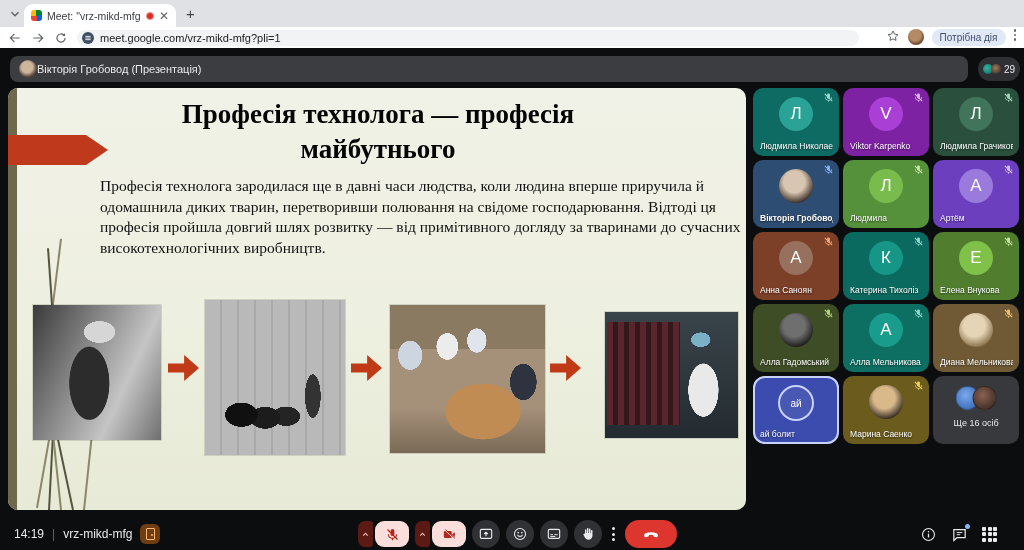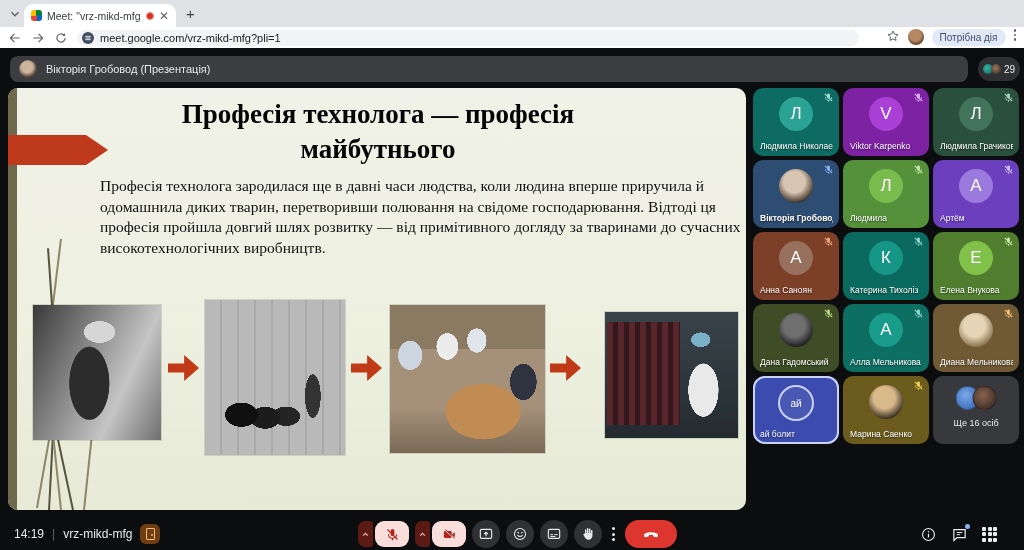--- a/index.html
+++ b/index.html
@@ -22,21 +22,21 @@
   .site-icon { width:12px; height:12px; border-radius:50%; background:#3f4e63; display:flex; align-items:center; justify-content:center; flex:none; }
   .url-text { font-size:11px; color:#202124; white-space:nowrap; overflow:hidden; }
   .tb-right { margin-left:auto; display:flex; gap:8px; }
   .star { width:14px; height:14px; color:#5f6368; }
   .profile-avatar { width:16px; height:16px; border-radius:50%; background:radial-gradient(circle at 45% 38%, #b58a62 0 42%, #6e4a30 70%, #3c2a1c); }
   .chip { height:17px; background:#e1e9f7; border-radius:9px; display:flex; align-items:center; padding:0 8px; font-size:10px; color:#41506b; white-space:nowrap; }
   .kebab { display:flex; flex-direction:column; gap:2px; }
   .kebab i { width:2.5px; height:2.5px; border-radius:50%; background:#5f6368; }
 
   
-  .presenter-bar { position:absolute; top:56px; left:10px; width:958px; height:26px; background:#3c3d40; border-radius:8px; display:flex; align-items:center; padding:0 9px; gap:9px; }
+  .presenter-bar { position:absolute; top:56px; left:10px; width:958px; height:26px; background:#3c3d40; border-radius:8px; display:flex; align-items:center; padding:0 9px; gap:0; }
   .presenter-avatar { width:18px; height:18px; border-radius:50%; background:radial-gradient(circle at 45% 40%, #cdb49c 0 38%, #5a483c 65%, #23201d); flex:none; }
   .presenter-name { font-size:11px; color:#e8eaed; white-space:nowrap; }
   .count-pill { position:absolute; top:57px; right:4px; width:42px; height:24px; background:#2e3033; border-radius:12px; display:flex; align-items:center; justify-content:center; gap:3px; }
   .count-pill .mini { width:10px; height:10px; border-radius:50%; }
   .count-pill .mini.m1 { background:radial-gradient(circle at 40% 40%, #35b5a5, #0b5f56); }
   .count-pill .mini.m2 { background:radial-gradient(circle at 45% 40%, #9a7a5e, #2c2018); margin-left:-5px; }
   .count-num { font-size:10px; color:#e8eaed; }
 
   
   .slide { position:absolute; left:8px; top:88px; width:738px; height:422px; border-radius:10px; overflow:hidden;
@@ -285,21 +285,21 @@
           <span class="pav" style="background:#80c14a">Е</span>
           <span class="pname">Елена Внукова</span>
           <svg class="micoff" viewBox="0 0 24 24" style="color:#cbe9a3">
             <path fill="currentColor" d="M12 14.5a3 3 0 0 0 3-3V6a3 3 0 1 0-6 0v5.5a3 3 0 0 0 3 3z"></path>
             <path fill="currentColor" d="M17.7 11.5a5.7 5.7 0 0 1-11.4 0H4.6a7.4 7.4 0 0 0 6.4 7.3V21h2v-2.2a7.4 7.4 0 0 0 6.4-7.3z"></path>
             <path stroke="currentColor" stroke-width="2.4" d="M4 4l16 16"></path>
           </svg>
         </div>
         <div class="tile" style="background: rgb(63, 77, 38);">
           <span class="pav" style="background:radial-gradient(circle at 45% 38%, #6f6f6f 0 38%, #1d1d1d 75%)"></span>
-          <span class="pname">Дана Гадомський</span>
+          <span class="pname">Алла Гадомський</span>
           <svg class="micoff" viewBox="0 0 24 24" style="color:#b9dc7c">
             <path fill="currentColor" d="M12 14.5a3 3 0 0 0 3-3V6a3 3 0 1 0-6 0v5.5a3 3 0 0 0 3 3z"></path>
             <path fill="currentColor" d="M17.7 11.5a5.7 5.7 0 0 1-11.4 0H4.6a7.4 7.4 0 0 0 6.4 7.3V21h2v-2.2a7.4 7.4 0 0 0 6.4-7.3z"></path>
             <path stroke="currentColor" stroke-width="2.4" d="M4 4l16 16"></path>
           </svg>
         </div>
         <div class="tile" style="background: rgb(13, 110, 98);">
           <span class="pav" style="background:#1a9c8c">А</span>
           <span class="pname">Алла Мельникова</span>
           <svg class="micoff" viewBox="0 0 24 24" style="color:#93dacf">

